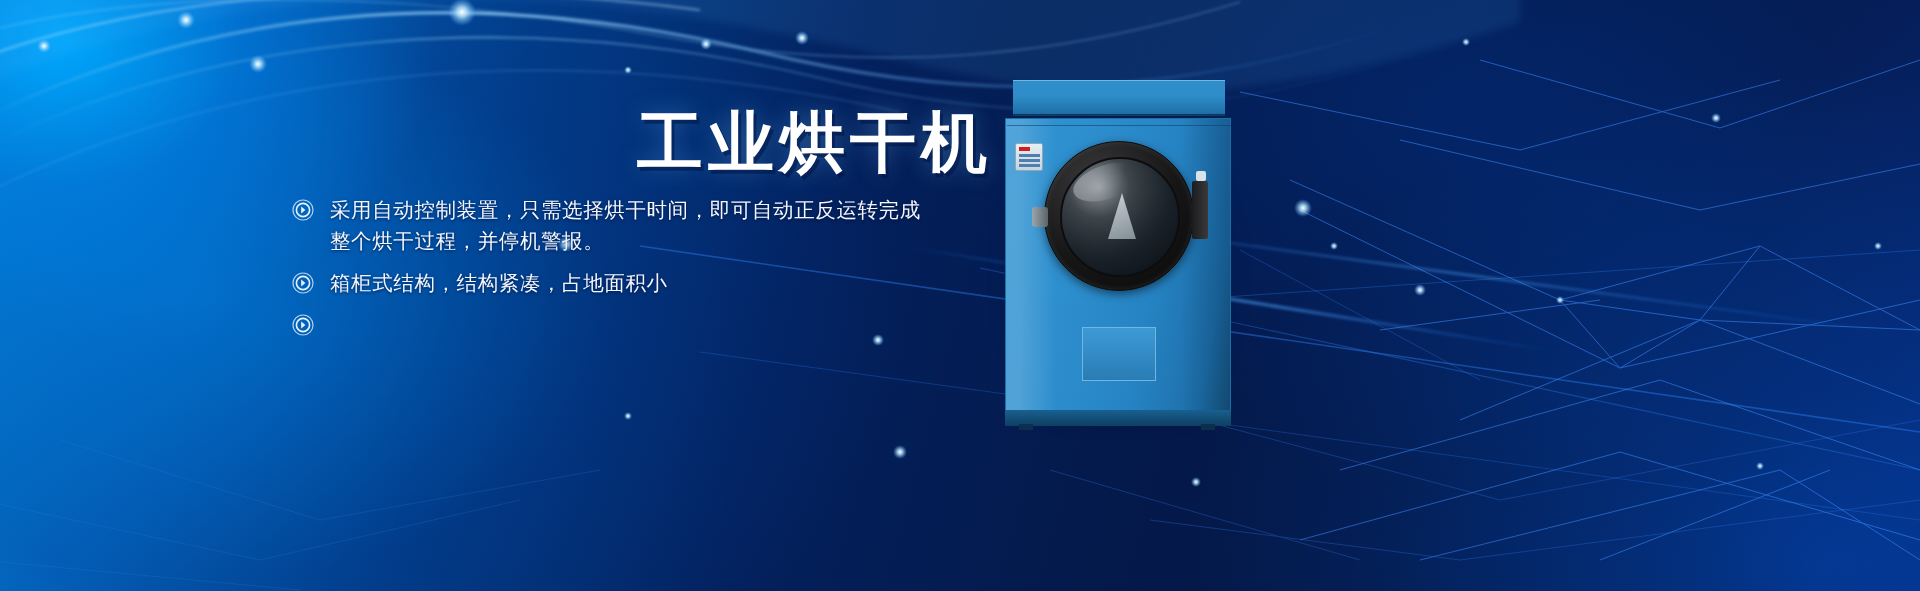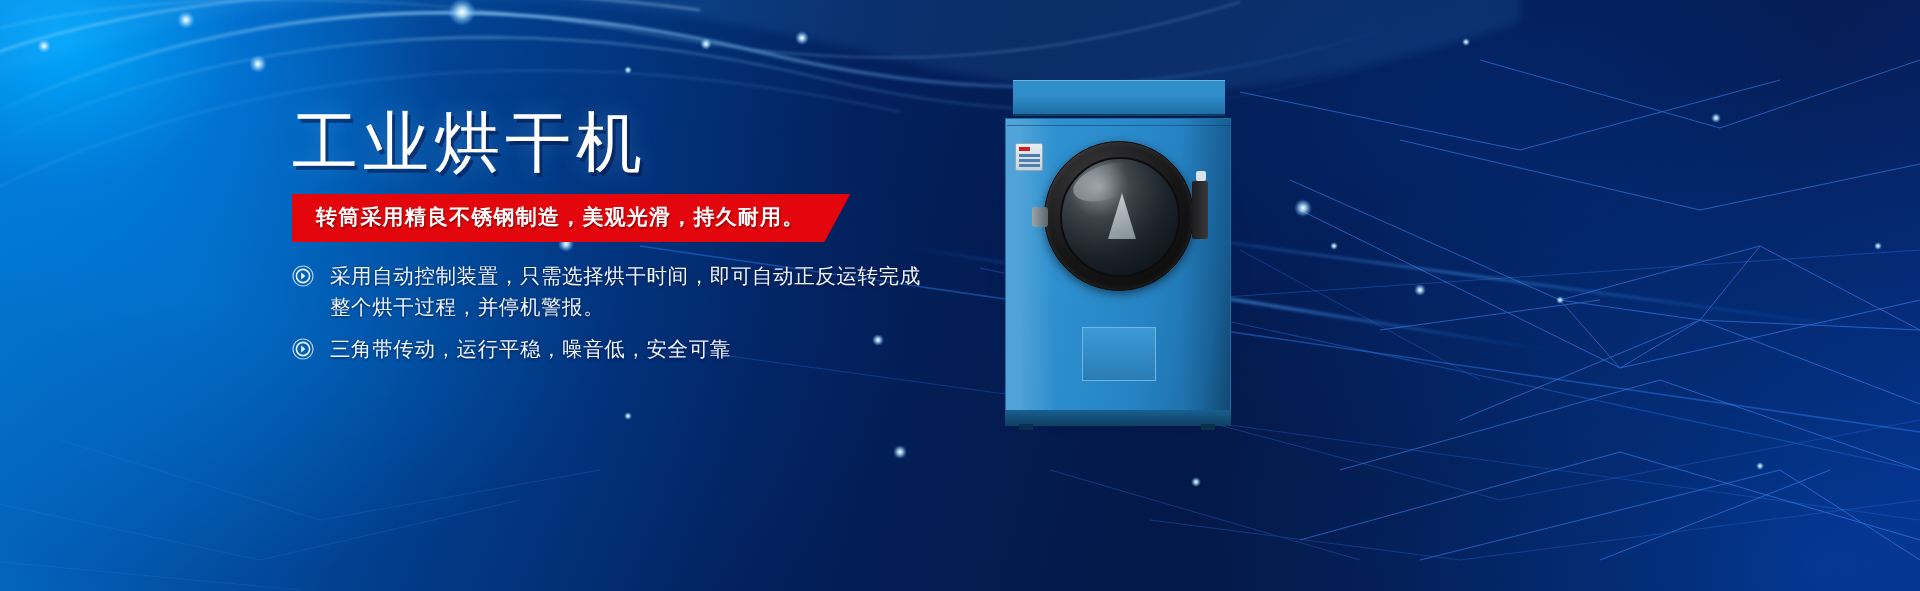--- a/index.html
+++ b/index.html
@@ -18,25 +18,26 @@
       radial-gradient(ellipse 900px 700px at 1820px 560px, rgba(0,90,220,.42) 0%, rgba(2,30,110,0) 70%),
       radial-gradient(ellipse 700px 520px at 1500px 120px, rgba(0,70,190,.30) 0%, rgba(2,25,90,0) 72%),
       linear-gradient(105deg,#0384da 0%, #0466bd 11%, #023c86 26%, #03215e 42%, #041a4c 58%, #041744 74%, #051a4d 88%, #06246a 100%);
   }
   #bg-svg { position:absolute; inset:0; width:1920px; height:591px; }
 
   
   .content { position:absolute; left:292px; top:110px; width:700px; }
 
   .headline {
-    font-size:66px; line-height:1.0; font-weight:normal; color:#ffffff;
+    font-size:66px; line-height:1.0; font-weight:bold; color:#ffffff;
     letter-spacing:5px;
     text-shadow:3px 4px 0 rgba(0,20,70,.55), 0 0 22px rgba(120,200,255,.35);
     font-family:"DejaVu Sans","Liberation Sans",sans-serif;
     white-space:nowrap;
+    text-align:right;
   }
 
   .ribbon {
     margin-top:18px;
     display:inline-block; position:relative;
     background:#e3070d;
     padding:9px 46px 11px 24px;
     clip-path:polygon(0 0, 100% 0, calc(100% - 26px) 100%, 0 100%);
     box-shadow:0 2px 10px rgba(0,0,0,.28);
   }
@@ -248,48 +249,54 @@
       <circle cx="1878" cy="246" r="4" fill="url(#rg1)"></circle>
       <circle cx="1466" cy="42" r="4" fill="url(#rg1)"></circle>
       <circle cx="1760" cy="466" r="4" fill="url(#rg1)"></circle>
     </g>
   </svg>
 
   <div class="content">
 
     <div class="headline">工业烘干机</div>
 
-    <div class="ribbon">
-      <span class="ribbon-text">转筒采用精良不锈钢制造，美观光滑，持久耐用。</span>
-    </div>
 
     <div class="bullets">
 
       <div class="bullet">
         <span class="bullet-icon">
           <svg width="22" height="22" viewBox="0 0 22 22">
             <circle cx="11" cy="11" r="10" fill="none" stroke="#cfe4ff" stroke-width="1.2" opacity=".85"></circle>
             <circle cx="11" cy="11" r="6.6" fill="none" stroke="#eaf4ff" stroke-width="1.6"></circle>
             <path d="M9.2 7.4 L13.4 11 L9.2 14.6 Z" fill="#eaf4ff"></path>
           </svg>
         </span>
         <span class="bullet-text">采用自动控制装置，只需选择烘干时间，即可自动正反运转完成
 整个烘干过程，并停机警报。</span>
       </div>
 
-
       <div class="bullet">
         <span class="bullet-icon">
           <svg width="22" height="22" viewBox="0 0 22 22">
             <circle cx="11" cy="11" r="10" fill="none" stroke="#cfe4ff" stroke-width="1.2" opacity=".85"></circle>
             <circle cx="11" cy="11" r="6.6" fill="none" stroke="#eaf4ff" stroke-width="1.6"></circle>
             <path d="M9.2 7.4 L13.4 11 L9.2 14.6 Z" fill="#eaf4ff"></path>
           </svg>
         </span>
-        <span class="bullet-text">三角带传动，运行平稳，噪音低，安全可靠</span>
+        <span class="bullet-text">箱柜式结构，结构紧凑，占地面积小</span>
+      </div>
+
+      <div class="bullet">
+        <span class="bullet-icon">
+          <svg width="22" height="22" viewBox="0 0 22 22">
+            <circle cx="11" cy="11" r="10" fill="none" stroke="#cfe4ff" stroke-width="1.2" opacity=".85"></circle>
+            <circle cx="11" cy="11" r="6.6" fill="none" stroke="#eaf4ff" stroke-width="1.6"></circle>
+            <path d="M9.2 7.4 L13.4 11 L9.2 14.6 Z" fill="#eaf4ff"></path>
+          </svg>
+        </span>
       </div>
 
     </div>
   </div>
 
   <div class="machine">
     <div class="m-shadow"></div>
 
     <div class="m-top"></div>
     <div class="m-top-shadow"></div>

